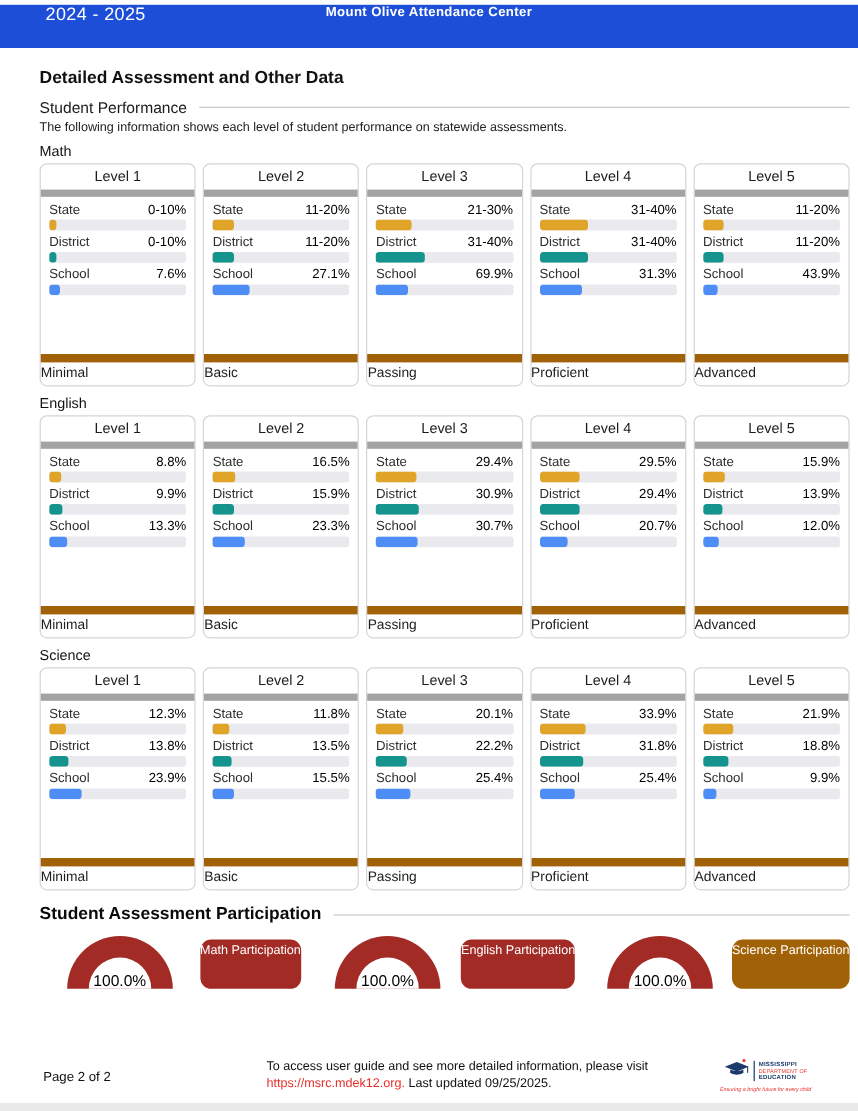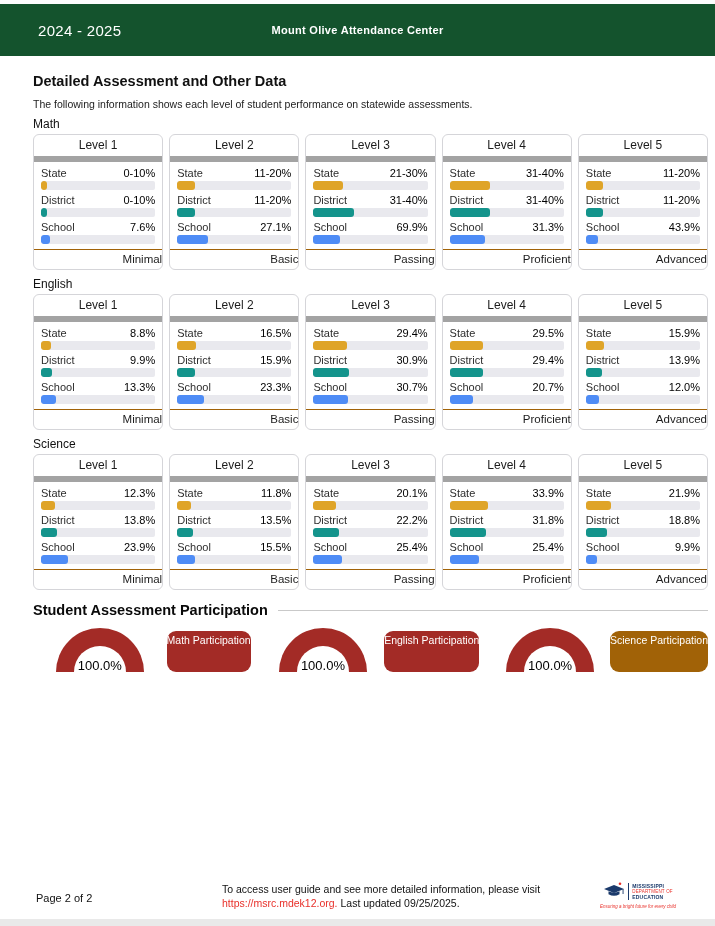--- a/index.html
+++ b/index.html
@@ -1,20 +1,20 @@
 <!DOCTYPE html>
 <html><head>
 <meta charset="utf-8">
 <style>
   * { margin:0; padding:0; box-sizing:border-box; }
   html,body { background:#ffffff; }
   body { width:715px; height:926px; font-family:"Liberation Sans", sans-serif; position:relative; overflow:hidden; }
 
   .top-strip { height:4px; background:#fdfdfd; }
-  .app-header { height:52px; background:#14532d; position:relative; display:flex; align-items:center; }
+  .app-header { height:36px; background:#1d4ed8; position:relative; display:flex; }
   .app-year { color:#ffffff; font-size:15px; margin-left:38px; letter-spacing:.3px; }
   .app-title { position:absolute; left:0; right:0; text-align:center; color:#ffffff; font-size:11px; font-weight:bold; letter-spacing:.3px; }
 
   .content { padding:17px 7px 0 33px; }
 
   .section-title { font-size:14.5px; font-weight:bold; color:#111; margin-bottom:9px; }
 
   .subhead-row { display:flex; align-items:center; gap:10px; margin-bottom:3px; }
   .subhead { font-size:13px; color:#1c1c1c; white-space:nowrap; }
   .subhead.bold { font-size:14.5px; font-weight:bold; color:#0a0a0a; }
@@ -26,21 +26,21 @@
   .level-grid { display:grid; grid-template-columns:repeat(5,1fr); gap:6px; }
 
   .level-card { border:1px solid #d5d5d9; border-radius:6px; background:#fff; font-size:11px; display:flex; flex-direction:column; }
   .level-card-header { text-align:center; color:#1c1c1c; font-size:12px; padding:3px 0 4px; border-bottom:6px solid #a3a3a3; }
   .level-card-body { padding:1px 7px 5px; flex:1; }
   .perf-line { display:flex; justify-content:space-between; align-items:baseline; padding-top:4px; }
   .perf-label { color:#2d2d2d; font-size:11px; }
   .perf-value { color:#000; font-size:11px; }
   .perf-track { height:9px; background:#e9e9ee; border-radius:2px; margin-top:2px; overflow:hidden; }
   .perf-fill { height:100%; border-radius:3px; }
-  .level-card-footer { text-align:right; color:#1c1c1c; font-size:11.5px; padding:3px 0 4px; border-top:1px solid #a16207; }
+  .level-card-footer { text-align:left; color:#1c1c1c; font-size:11.5px; padding:3px 0 4px; border-top:7px solid #a16207;margin-top:44px; }
 
   .participation-section { margin-top:12px; }
   .gauge-grid { display:grid; grid-template-columns:repeat(3,1fr); gap:11px; margin-top:10px; }
   .gauge-cell { display:flex; flex-direction:row; }
   .gauge-arc { width:88px; height:44px; border-radius:88px 88px 0 0; position:relative; margin:0 auto; }
   .gauge-hole { position:absolute; left:50%; bottom:0; transform:translateX(-50%); width:52px; height:26px; border-radius:52px 52px 0 0; background:#ffffff; }
   .gauge-value { position:absolute; left:0; right:0; bottom:-1px; text-align:center; font-size:13px; color:#000; }
   .gauge-pill { margin-top:3px; color:#fff; font-size:10.5px; text-align:center; border-radius:9px; padding:3px 0 4px; }
 
   .page-footer { position:absolute; left:0; right:0; bottom:16px; display:flex; align-items:flex-start; }
@@ -62,20 +62,24 @@
 <div class="top-strip"></div>
 
 <div class="app-header">
   <span class="app-year">2024 - 2025</span>
   <span class="app-title">Mount Olive Attendance Center</span>
 </div>
 
 <div class="content">
   <div class="section-title">Detailed Assessment and Other Data</div>
 
+  <div class="subhead-row">
+    <span class="subhead">Student Performance</span>
+    <span class="subhead-rule"></span>
+  </div>
   <div class="description">The following information shows each level of student performance on statewide assessments.</div>
 
   <div id="subjects">
       <div class="subject-block">
         <div class="subject-label">Math</div>
         <div class="level-grid">
           <div class="level-card">
             <div class="level-card-header">Level 1</div>
             <div class="level-card-body">
               <div class="perf-line">

